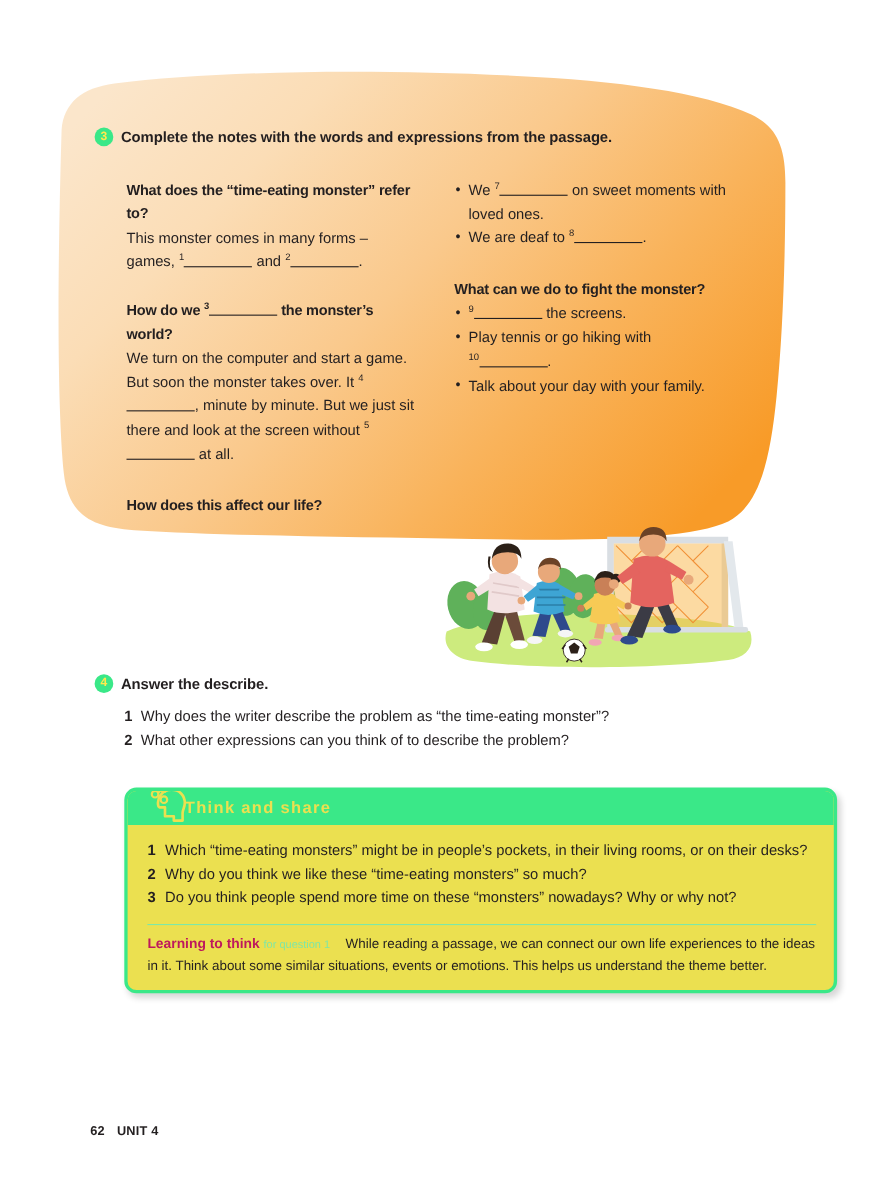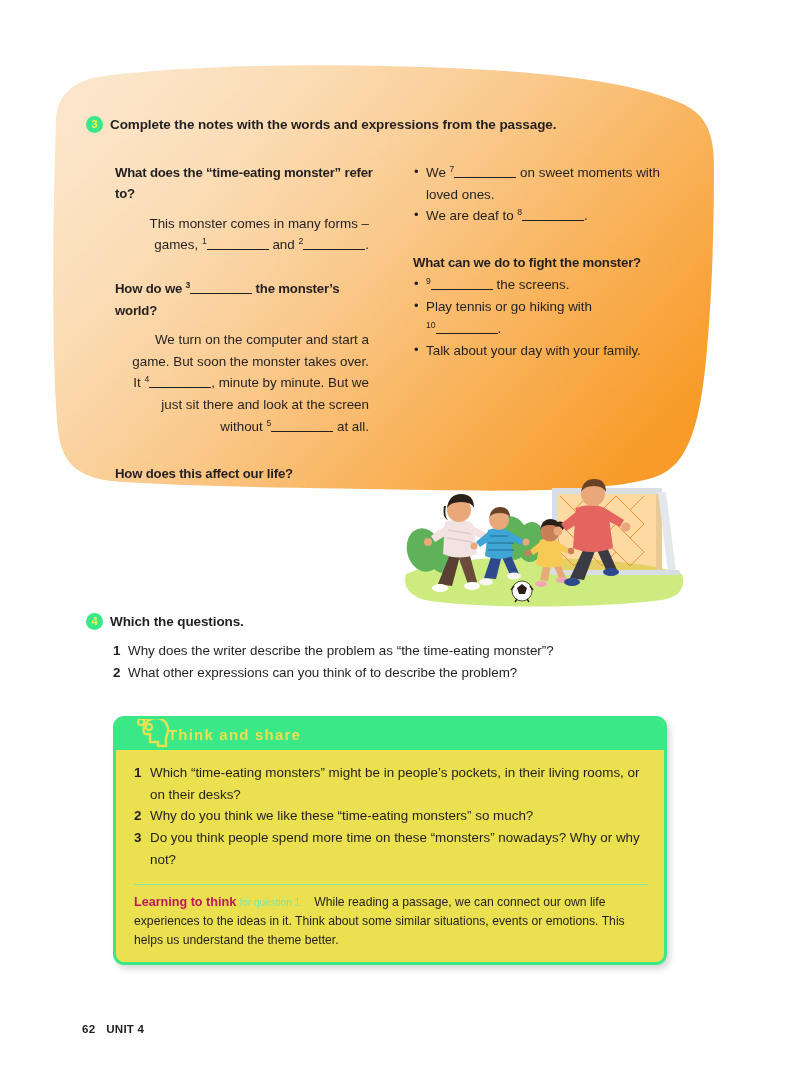--- a/index.html
+++ b/index.html
@@ -67,22 +67,21 @@
   .q-head {
     font-size: 13.2px;
     font-weight: bold;
     line-height: 1.62;
     margin: 0 0 1px 0;
     letter-spacing: -0.2px;
   }
   .q-body {
     font-size: 13.4px;
     line-height: 1.62;
-    margin: 8px;
-    text-align: right;
+    margin: 0;
   }
   .blk { margin-bottom: 22px; }
   .blk:last-child { margin-bottom: 0; }
 
   ul.bullets {
     list-style: none;
     margin: 0;
     padding: 0;
   }
   ul.bullets li {
@@ -127,21 +126,21 @@
   #ex4-list .qnum {
     font-weight: bold;
     width: 15px;
     flex: 0 0 15px;
   }
 
   
   #think-box {
     position: absolute;
     left: 113px; top: 716px;
-    width: 554px;
+    width: 648px;
     border: 3px solid #3ae888;
     border-radius: 11px;
     background: #ebe050;
     box-sizing: border-box;
     box-shadow: 3px 4px 6px rgba(0,0,0,0.16);
     overflow: hidden;
   }
   #think-header {
     background: #3ae888;
     height: 31px;
@@ -381,21 +380,21 @@
     <g>
       <circle cx="122" cy="139" r="10" fill="#FFFFFF" stroke="#2B2018" stroke-width="0.8"></circle>
       <path d="M122,132 l5,4 l-2,6 h-6 l-2,-6 Z" fill="#2B2018"></path>
       <path d="M114,134 l-3,4 M130,134 l3,4 M117,147 l-2,3 M127,147 l2,3" stroke="#2B2018" stroke-width="1.4"></path>
     </g>
   </svg>
 </div>
 
 <div class="ex-head" id="ex4-head">
   <span class="ex-badge">4</span>
-  <span class="ex-title">Which the questions.</span>
+  <span class="ex-title">Answer the describe.</span>
 </div>
 
 <div id="ex4-list">
   <div class="qrow">
     <span class="qnum">1</span>
     <span class="qtext">Why does the writer describe the problem as “the time-eating monster”?</span>
   </div>
   <div class="qrow">
     <span class="qnum">2</span>
     <span class="qtext">What other expressions can you think of to describe the problem?</span>

